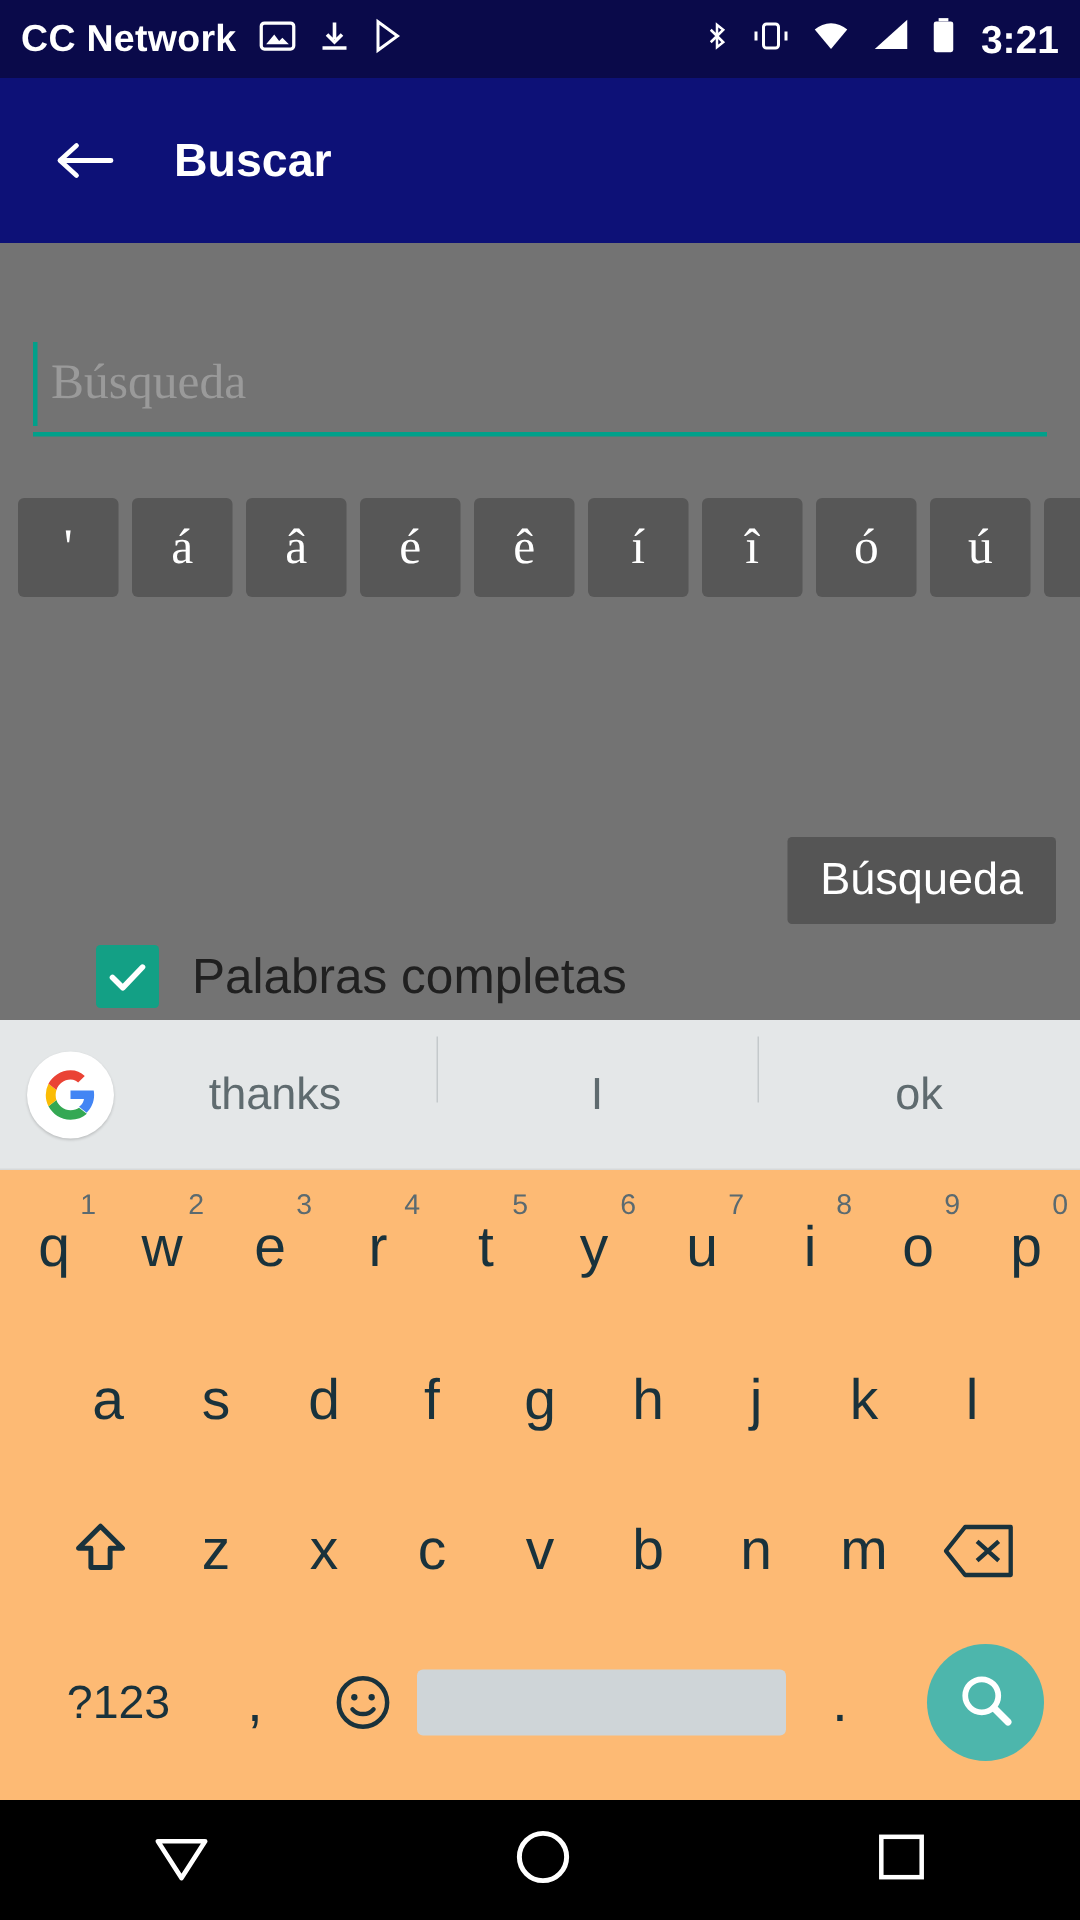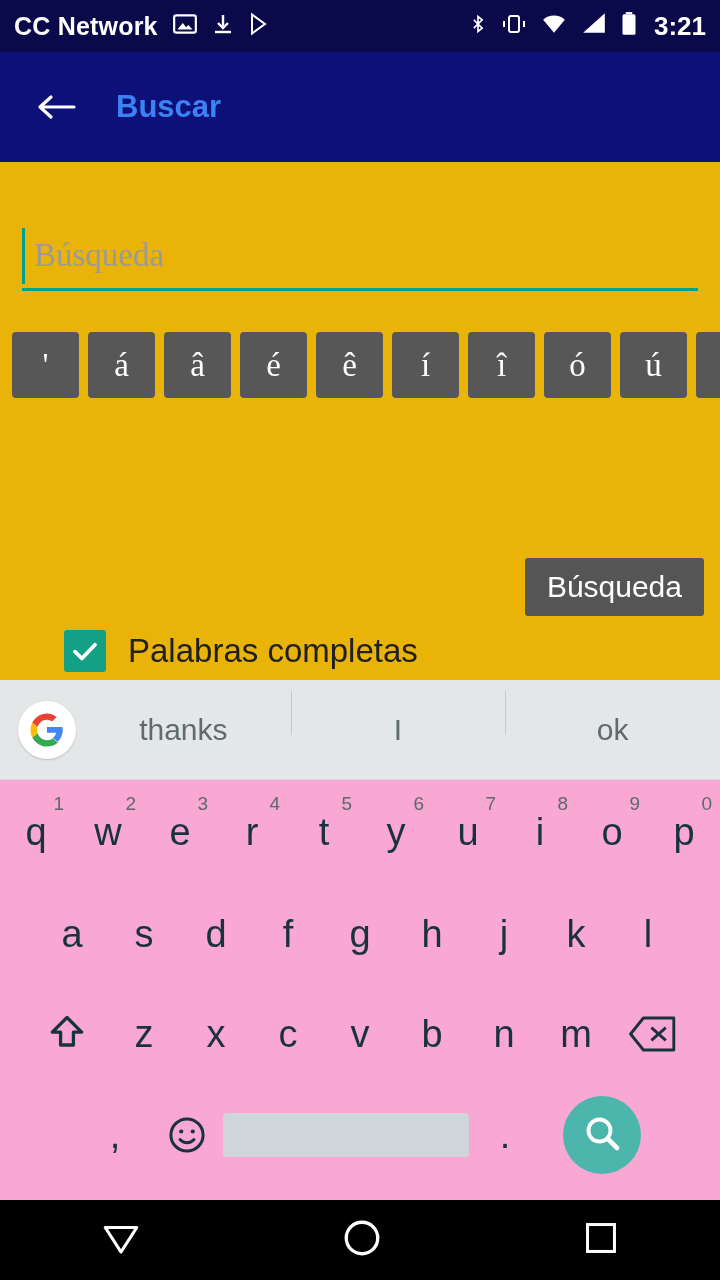--- a/index.html
+++ b/index.html
@@ -20,25 +20,25 @@
   .sb-icons-left { display: flex; align-items: center; gap: 13px; margin-left: 14px; }
   .sb-right { margin-left: auto; display: flex; align-items: flex-start; gap: 12px; }
   .sb-time { font-size: 26px; font-weight: bold; margin-left: 4px; }
   .ic { display: inline-block; }
 
   
   .appbar {
     height: 110px; background: #0d1177; display: flex; align-items: center;
     padding-left: 34px; gap: 38px;
   }
-  .appbar-title { color: #3b82f6; font-size: 31px; font-weight: bold; }
+  .appbar-title { color: #ffffff; font-size: 31px; font-weight: bold; }
   .back-btn { width: 44px; height: 44px; display: flex; align-items: center; justify-content: center; }
 
   
-  .content { position: relative; height: 518px; background: #eab308; text-decoration: underline; }
+  .content { position: relative; height: 518px; background: #737373; text-decoration: underline; }
   .search-wrap { position: absolute; top: 62px; left: 22px; right: 22px; }
   .search-field {
     width: 100%; height: 62px; border: none; outline: none; background: transparent;
     font-size: 33px; color: #111; font-family: "Liberation Serif", serif;
     padding-left: 12px;
   }
   .search-field::placeholder { color: #9a9a9a; }
   .caret {
     position: absolute; left: 0; top: 4px; width: 3px; height: 56px; background: #00a08a;
   }
@@ -65,21 +65,21 @@
 
   
   .check-row { position: absolute; top: 468px; left: 28px; display: flex; align-items: center; gap: 22px; padding-left: 36px; }
   .checkbox {
     width: 42px; height: 42px; background: #13a085; border-radius: 3px;
     display: flex; align-items: center; justify-content: center;
   }
   .check-label { font-size: 33px; color: #202020; }
 
   
-  .keyboard { position: absolute; top: 680px; left: 0; width: 720px; height: 520px; background: #f9a8d4; }
+  .keyboard { position: absolute; top: 680px; left: 0; width: 720px; height: 520px; background: #fdba74; }
   .suggest-bar {
     height: 100px; background: #e4e7e8; display: flex; align-items: center;
     border-bottom: 1px solid #d6d9da;
   }
   .g-logo {
     width: 58px; height: 58px; border-radius: 50%; background: #fff; margin-left: 18px;
     display: flex; align-items: center; justify-content: center;
     box-shadow: 0 1px 2px rgba(0,0,0,.18);
   }
   .sug { flex: 1; text-align: center; font-size: 30px; color: #5f6b6f; position: relative; }
@@ -299,20 +299,21 @@
       <div class="key">m</div>
       <div class="key key-wide">
         <svg width="48" height="38" viewBox="0 0 30 22">
             <path d="M9 1h19v20H9L1 11z" fill="none" stroke="#19323c" stroke-width="1.8" stroke-linejoin="round"></path>
             <path d="M14 7l9 8M23 7l-9 8" stroke="#19323c" stroke-width="1.8"></path>
           </svg>
       </div>
     </div>
 
     <div class="krow krow4">
+      <div class="key key-wide sym" style="width:110px">?123</div>
       <div class="key">,</div>
       <div class="key">
         <svg width="42" height="42" viewBox="0 0 24 24">
             <circle cx="12" cy="12" r="9.2" fill="none" stroke="#19323c" stroke-width="1.7"></circle>
             <circle cx="8.7" cy="10" r="1.2" fill="#19323c"></circle>
             <circle cx="15.3" cy="10" r="1.2" fill="#19323c"></circle>
             <path d="M8 14.6c1 1.2 2.4 1.8 4 1.8s3-.6 4-1.8" fill="none" stroke="#19323c" stroke-width="1.7" stroke-linecap="round"></path>
           </svg>
       </div>
       <div class="spacebar"></div>

